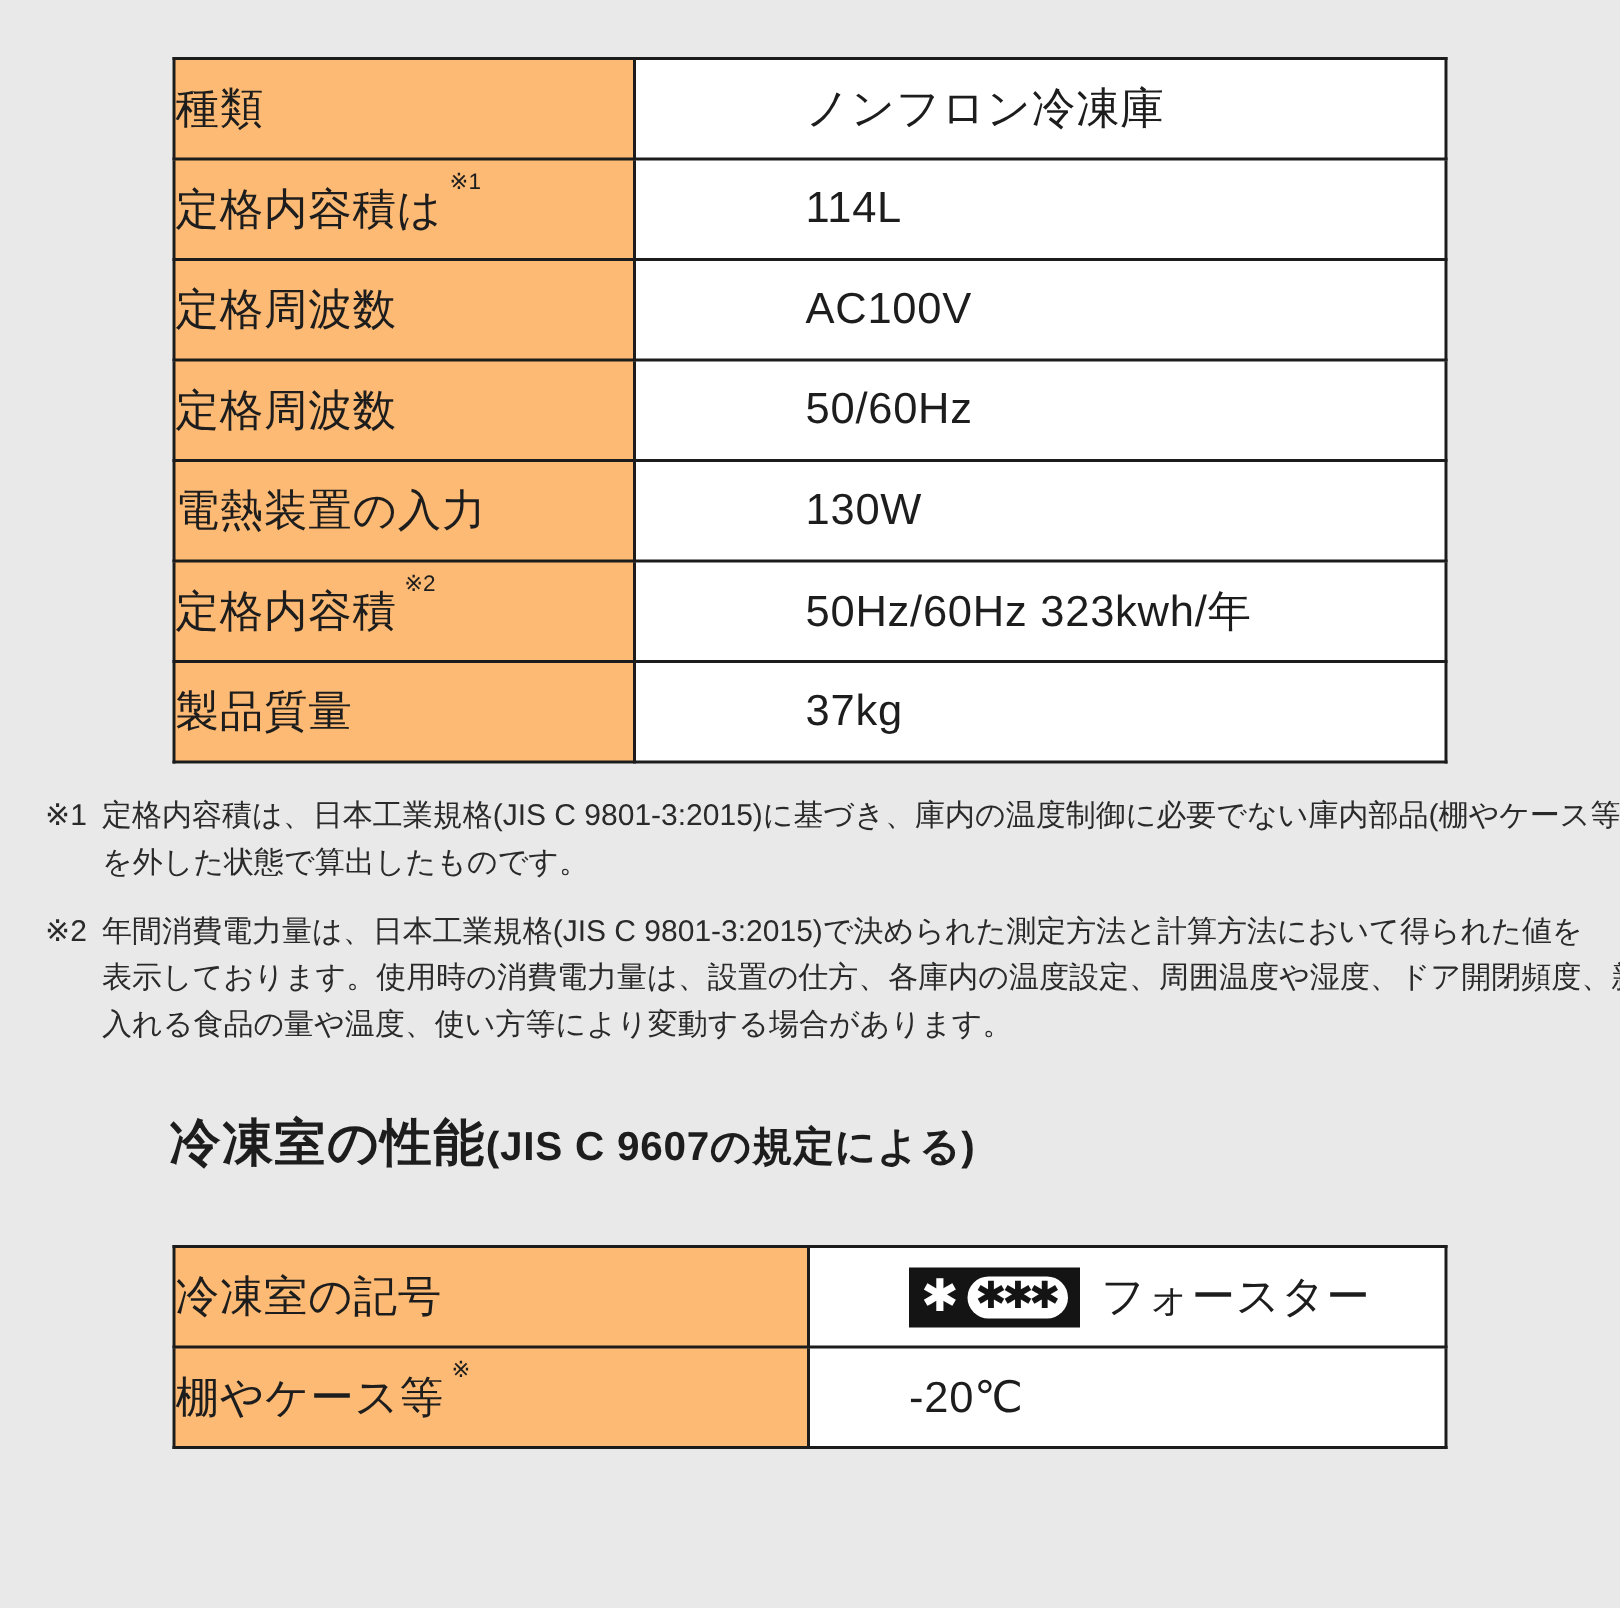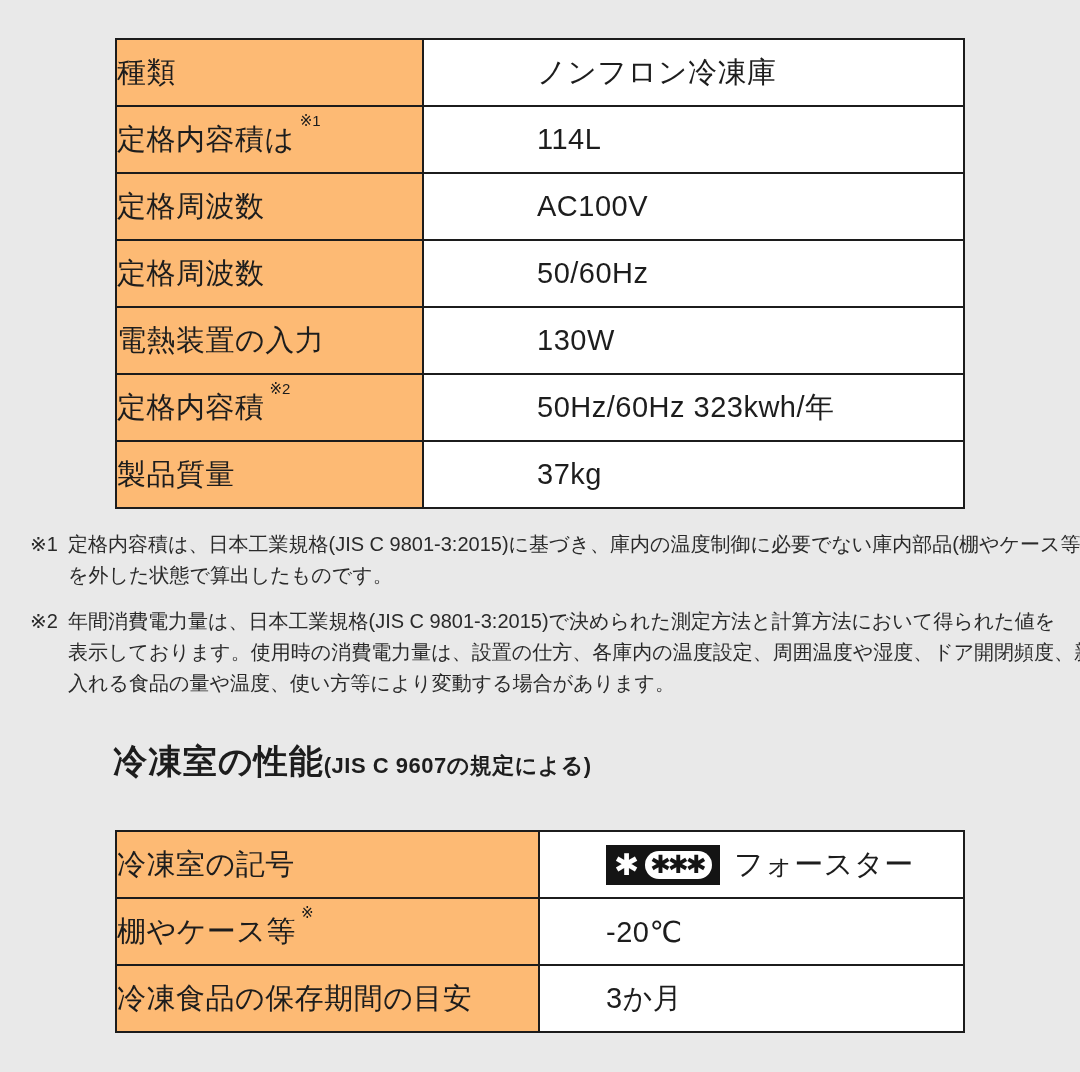--- a/index.html
+++ b/index.html
@@ -45,21 +45,21 @@
   .footnote { position:absolute; left:30px; width:1030px; display:flex; color:#2a2a2a; }
   .fn-marker { flex:0 0 38px; font-size:20px; line-height:31px; }
   .fn-body { flex:1; }
   .fn-line { display:block; font-size:20px; line-height:31px; white-space:nowrap; }
   .fn1 { top:529px; }
   .fn2 { top:606px; }
 
   
   .section-heading { position:absolute; left:113px; top:739px; margin:0; color:#1d1d1d; white-space:nowrap; }
   .h-main { font-size:34px; font-weight:bold; letter-spacing:1px; }
-  .h-sub  { font-size:22px; font-weight:bold; letter-spacing:0.5px; }
+  .h-sub  { font-size:27px; font-weight:bold; letter-spacing:0.5px; }
 </style>
 </head>
 <body>
 
 <div class="page">
 
   <table class="spec t1">
     <tbody>
       <tr>
         <td class="label-cell"><span>種類</span></td>
@@ -124,20 +124,16 @@
               <span class="star-triple">✱✱✱</span>
             </span>
             <span>フォースター</span>
           </span>
         </td>
       </tr>
       <tr>
         <td class="label-cell"><span>棚やケース等</span><sup class="note-sup">※</sup></td>
         <td class="value-cell">-20℃</td>
       </tr>
-      <tr>
-        <td class="label-cell"><span>冷凍食品の保存期間の目安</span></td>
-        <td class="value-cell">3か月</td>
-      </tr>
     </tbody>
   </table>
 
 </div>
 
 </body></html>

